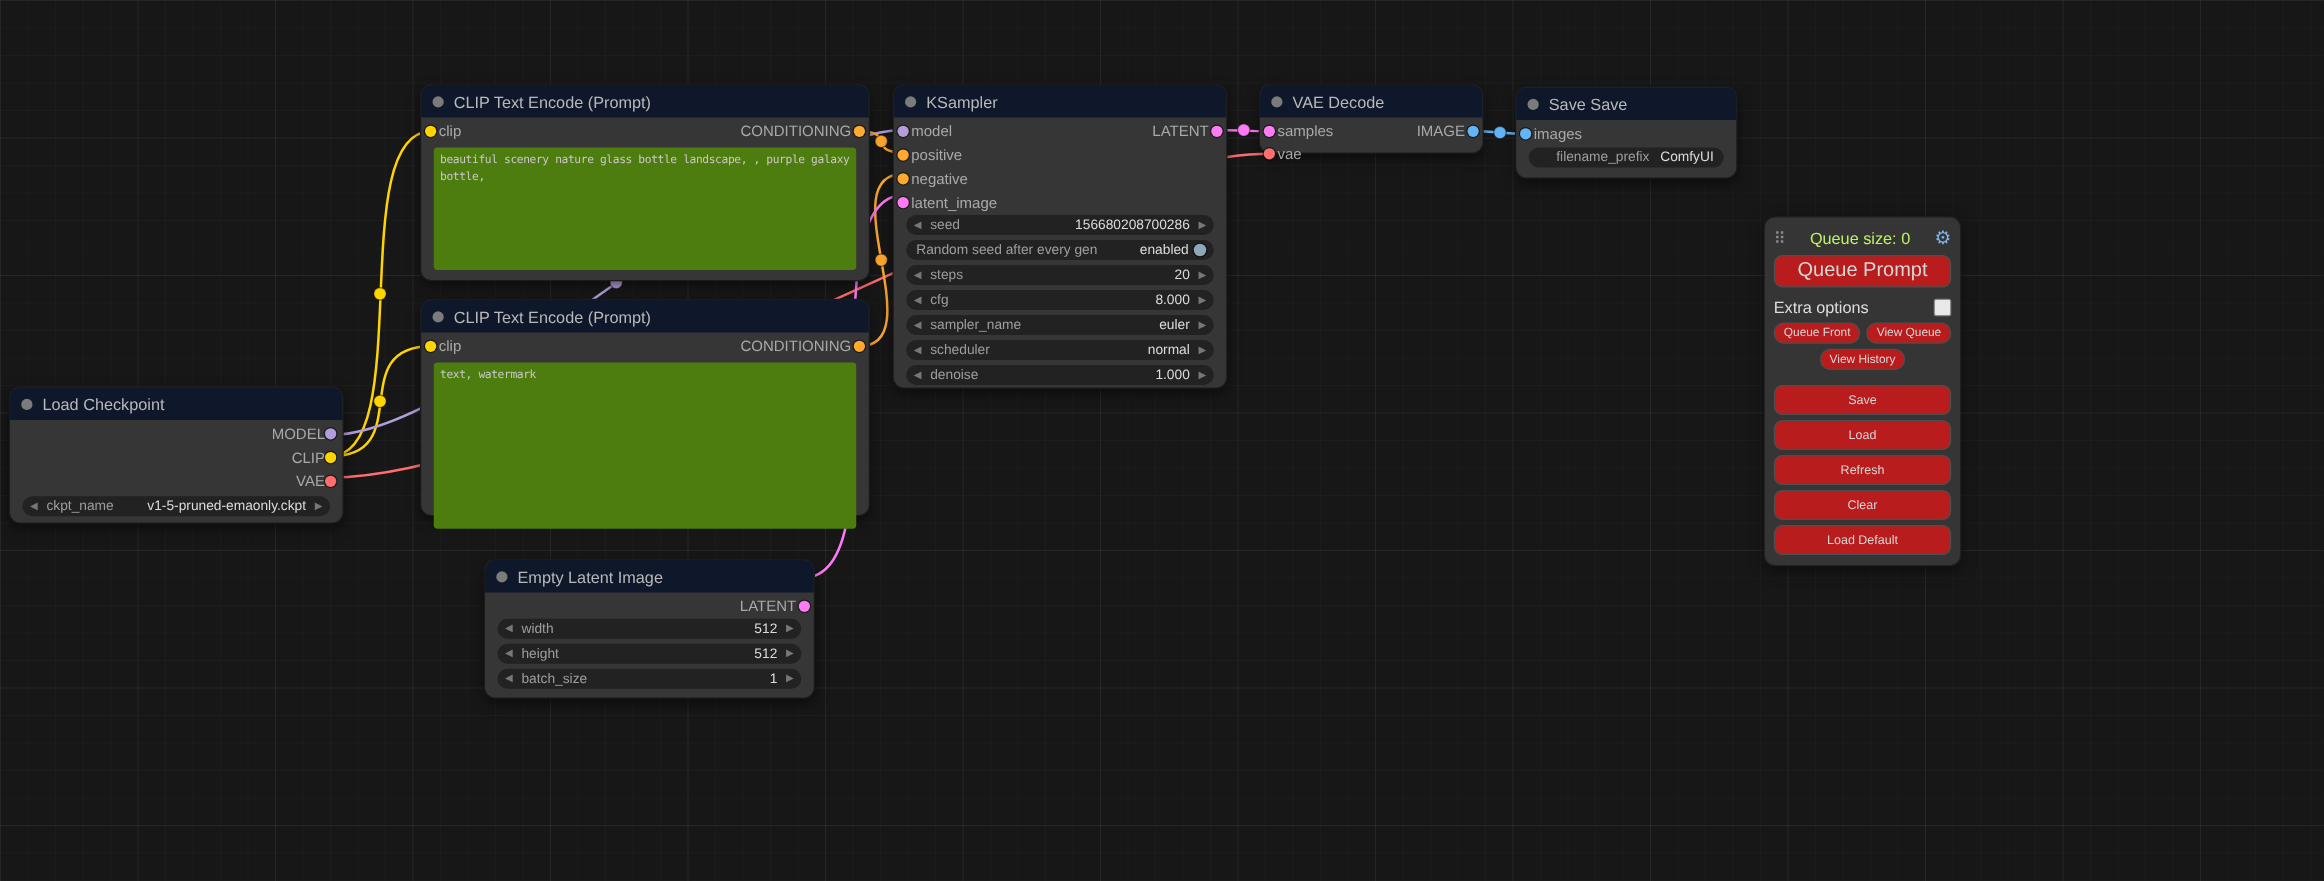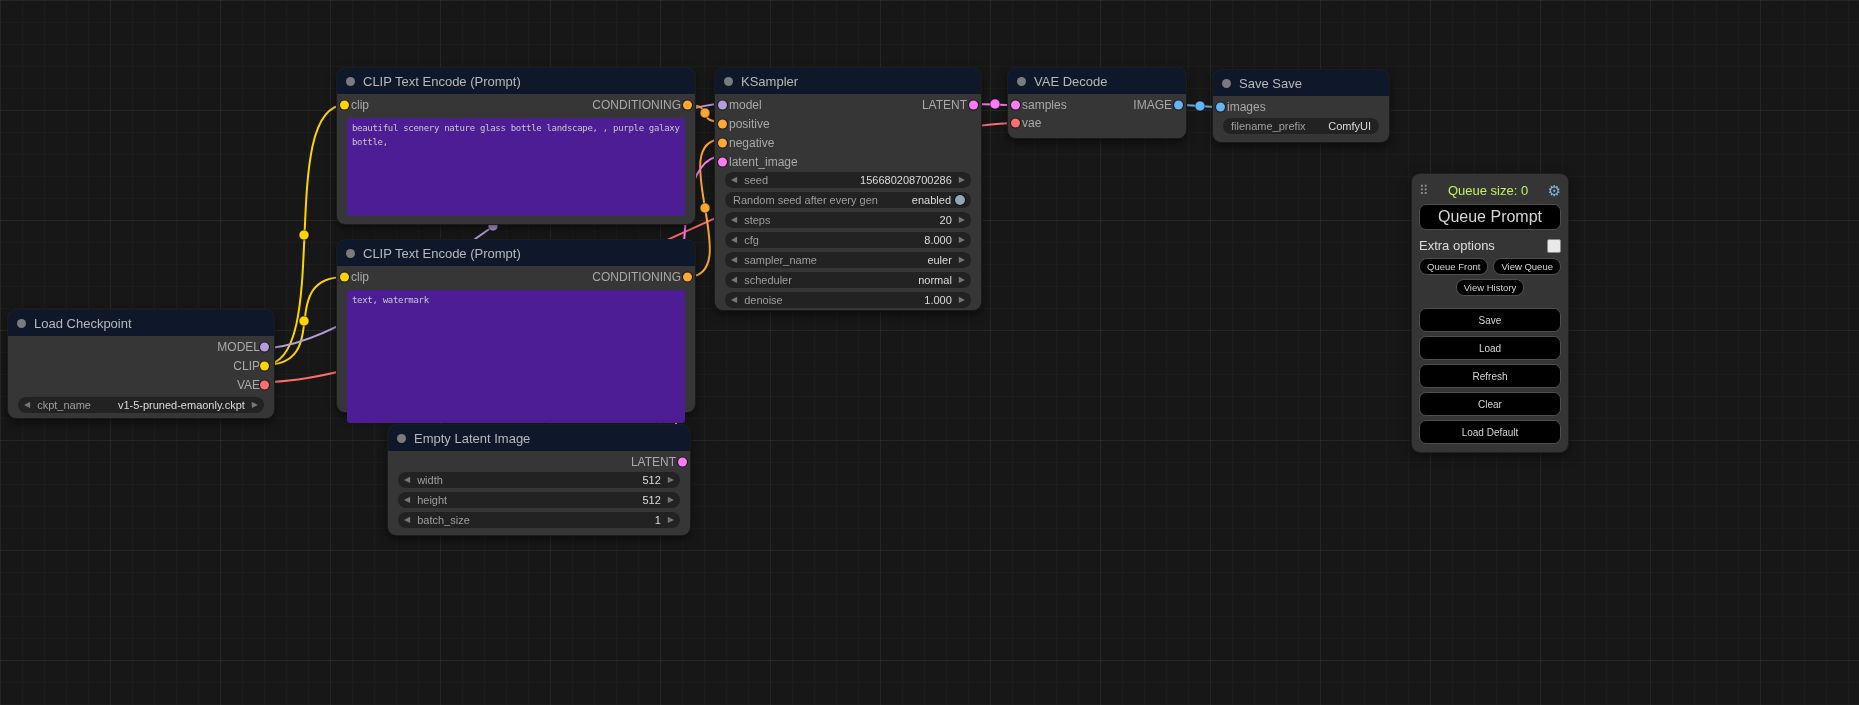--- a/index.html
+++ b/index.html
@@ -29,32 +29,32 @@
 
   .widget{display:flex;align-items:center;background:#222;border-radius:8px;height:16px;
     margin:0 10px 4px;padding:0 6px;font-size:11px;color:#9e9e9e;}
   .w-arrow{color:#777;font-size:8px;line-height:16px;flex:0 0 auto;}
   .w-label{margin-left:7px;white-space:nowrap;}
   .w-value{flex:1;text-align:right;color:#dcdcdc;margin:0 7px;white-space:nowrap;overflow:hidden;}
   .widget.text .w-value{margin-right:2px;}
   .knob{width:10px;height:10px;border-radius:50%;flex:0 0 auto;margin-left:2px;
     box-shadow:0 0 0 1px rgba(0,0,0,.5);}
 
-  .prompt{margin:5px 10px 0;background:#4c1d95;border-radius:3px;padding:4px 5px;
+  .prompt{margin:5px 10px 0;background:#4d7c0f;border-radius:3px;padding:4px 5px;
     font-family:"DejaVu Sans Mono",monospace;font-size:9px;letter-spacing:-0.3px;
     line-height:1.5;color:#c9c9c9;overflow:hidden;box-sizing:border-box;}
 
   .menu{position:absolute;left:1412px;top:174px;width:156px;background:#353535;
     border-radius:8px;box-shadow:0 0 0 1px #202020,0 4px 12px rgba(0,0,0,.5);
     padding:6px 7px 8px;box-sizing:border-box;display:flex;flex-direction:column;}
   .menu-header{display:flex;align-items:center;height:20px;margin-bottom:4px;}
   .drag-dots{color:#8b8b8b;font-size:13px;cursor:grab;}
   .queue-size{flex:1;text-align:center;color:#bef264;font-size:13px;}
   .gear{font-size:15px;line-height:15px;cursor:pointer;}
-  .btn{background:#000000;border:1px solid #4e4e4e;color:#d6d6d6;border-radius:7px;
+  .btn{background:#b91c1c;border:1px solid #4e4e4e;color:#d6d6d6;border-radius:7px;
     font-family:"Liberation Sans",sans-serif;cursor:pointer;}
   .btn-queue{height:26px;font-size:16px;margin-bottom:7px;}
   .extra-row{display:flex;align-items:center;justify-content:space-between;gap:8px;height:17px;
     color:#dedede;font-size:13px;margin-bottom:4px;}
   .checkbox{width:12px;height:12px;background:#e9e9e9;border:1px solid #8a8a8a;border-radius:2px;}
   .small-row{display:flex;gap:5px;justify-content:center;margin-bottom:4px;}
   .btn-small{font-size:9.5px;padding:2px 7px;border-radius:8px;}
   .history-row{display:flex;justify-content:center;margin-bottom:12px;}
   .btn-large{height:24px;font-size:10px;margin-bottom:4px;width:100%;}
 </style>
@@ -134,21 +134,21 @@
     </div>
     <div class="srow">
       <span class="slot-dot in" style="background: rgb(255, 213, 0);"></span>
       <span>clip</span>
       <span class="out-label">CONDITIONING</span>
       <span class="slot-dot out" style="background: rgb(255, 169, 49);"></span>
     </div>
     <div class="prompt" style="height:133px;">text, watermark</div>
   </div>
 
-  <div class="node" style="left:388px;top:425px;width:302px;height:110px;">
+  <div class="node" style="left:388px;top:448px;width:263px;height:110px;">
     <div class="ntitle">
       <span class="tdot"></span>
       <span>Empty Latent Image</span>
     </div>
     <div class="srow" style="justify-content:flex-end;">
       <span class="out-label">LATENT</span>
       <span class="slot-dot out" style="background: rgb(255, 123, 245);"></span>
     </div>
     <div style="margin-top:2px;">
       <div class="widget">
@@ -233,21 +233,21 @@
       </div>
       <div class="widget">
         <span class="w-arrow">◀</span>
         <span class="w-label">denoise</span>
         <span class="w-value">1.000</span>
         <span class="w-arrow">▶</span>
       </div>
     </div>
   </div>
 
-  <div class="node" style="left:1008px;top:68px;width:178px;height:70px;">
+  <div class="node" style="left:1008px;top:68px;width:178px;height:54px;">
     <div class="ntitle">
       <span class="tdot"></span>
       <span>VAE Decode</span>
     </div>
     <div class="srow h18" style="margin-top:2px;">
       <span class="slot-dot in" style="background: rgb(255, 123, 245);"></span>
       <span>samples</span>
       <span class="out-label">IMAGE</span>
       <span class="slot-dot out" style="background: rgb(100, 181, 246);"></span>
     </div>
@@ -260,21 +260,21 @@
   <div class="node" style="left:1213px;top:70px;width:176px;height:72px;">
     <div class="ntitle">
       <span class="tdot"></span>
       <span>Save Save</span>
     </div>
     <div class="srow">
       <span class="slot-dot in" style="background: rgb(100, 181, 246);"></span>
       <span>images</span>
     </div>
     <div class="widget text" style="margin-top:3px;">
-      <span class="w-label" style="margin-left:2px;">filename_prefix</span>
+      <span class="w-label" style="margin-left:16px;">filename_prefix</span>
       <span class="w-value">ComfyUI</span>
     </div>
   </div>
 
   <div class="menu">
     <div class="menu-header">
       <span class="drag-dots">⠿</span>
       <span class="queue-size">Queue size: 0</span>
       <span class="gear" style="color: rgb(127, 178, 230);">⚙</span>
     </div>

